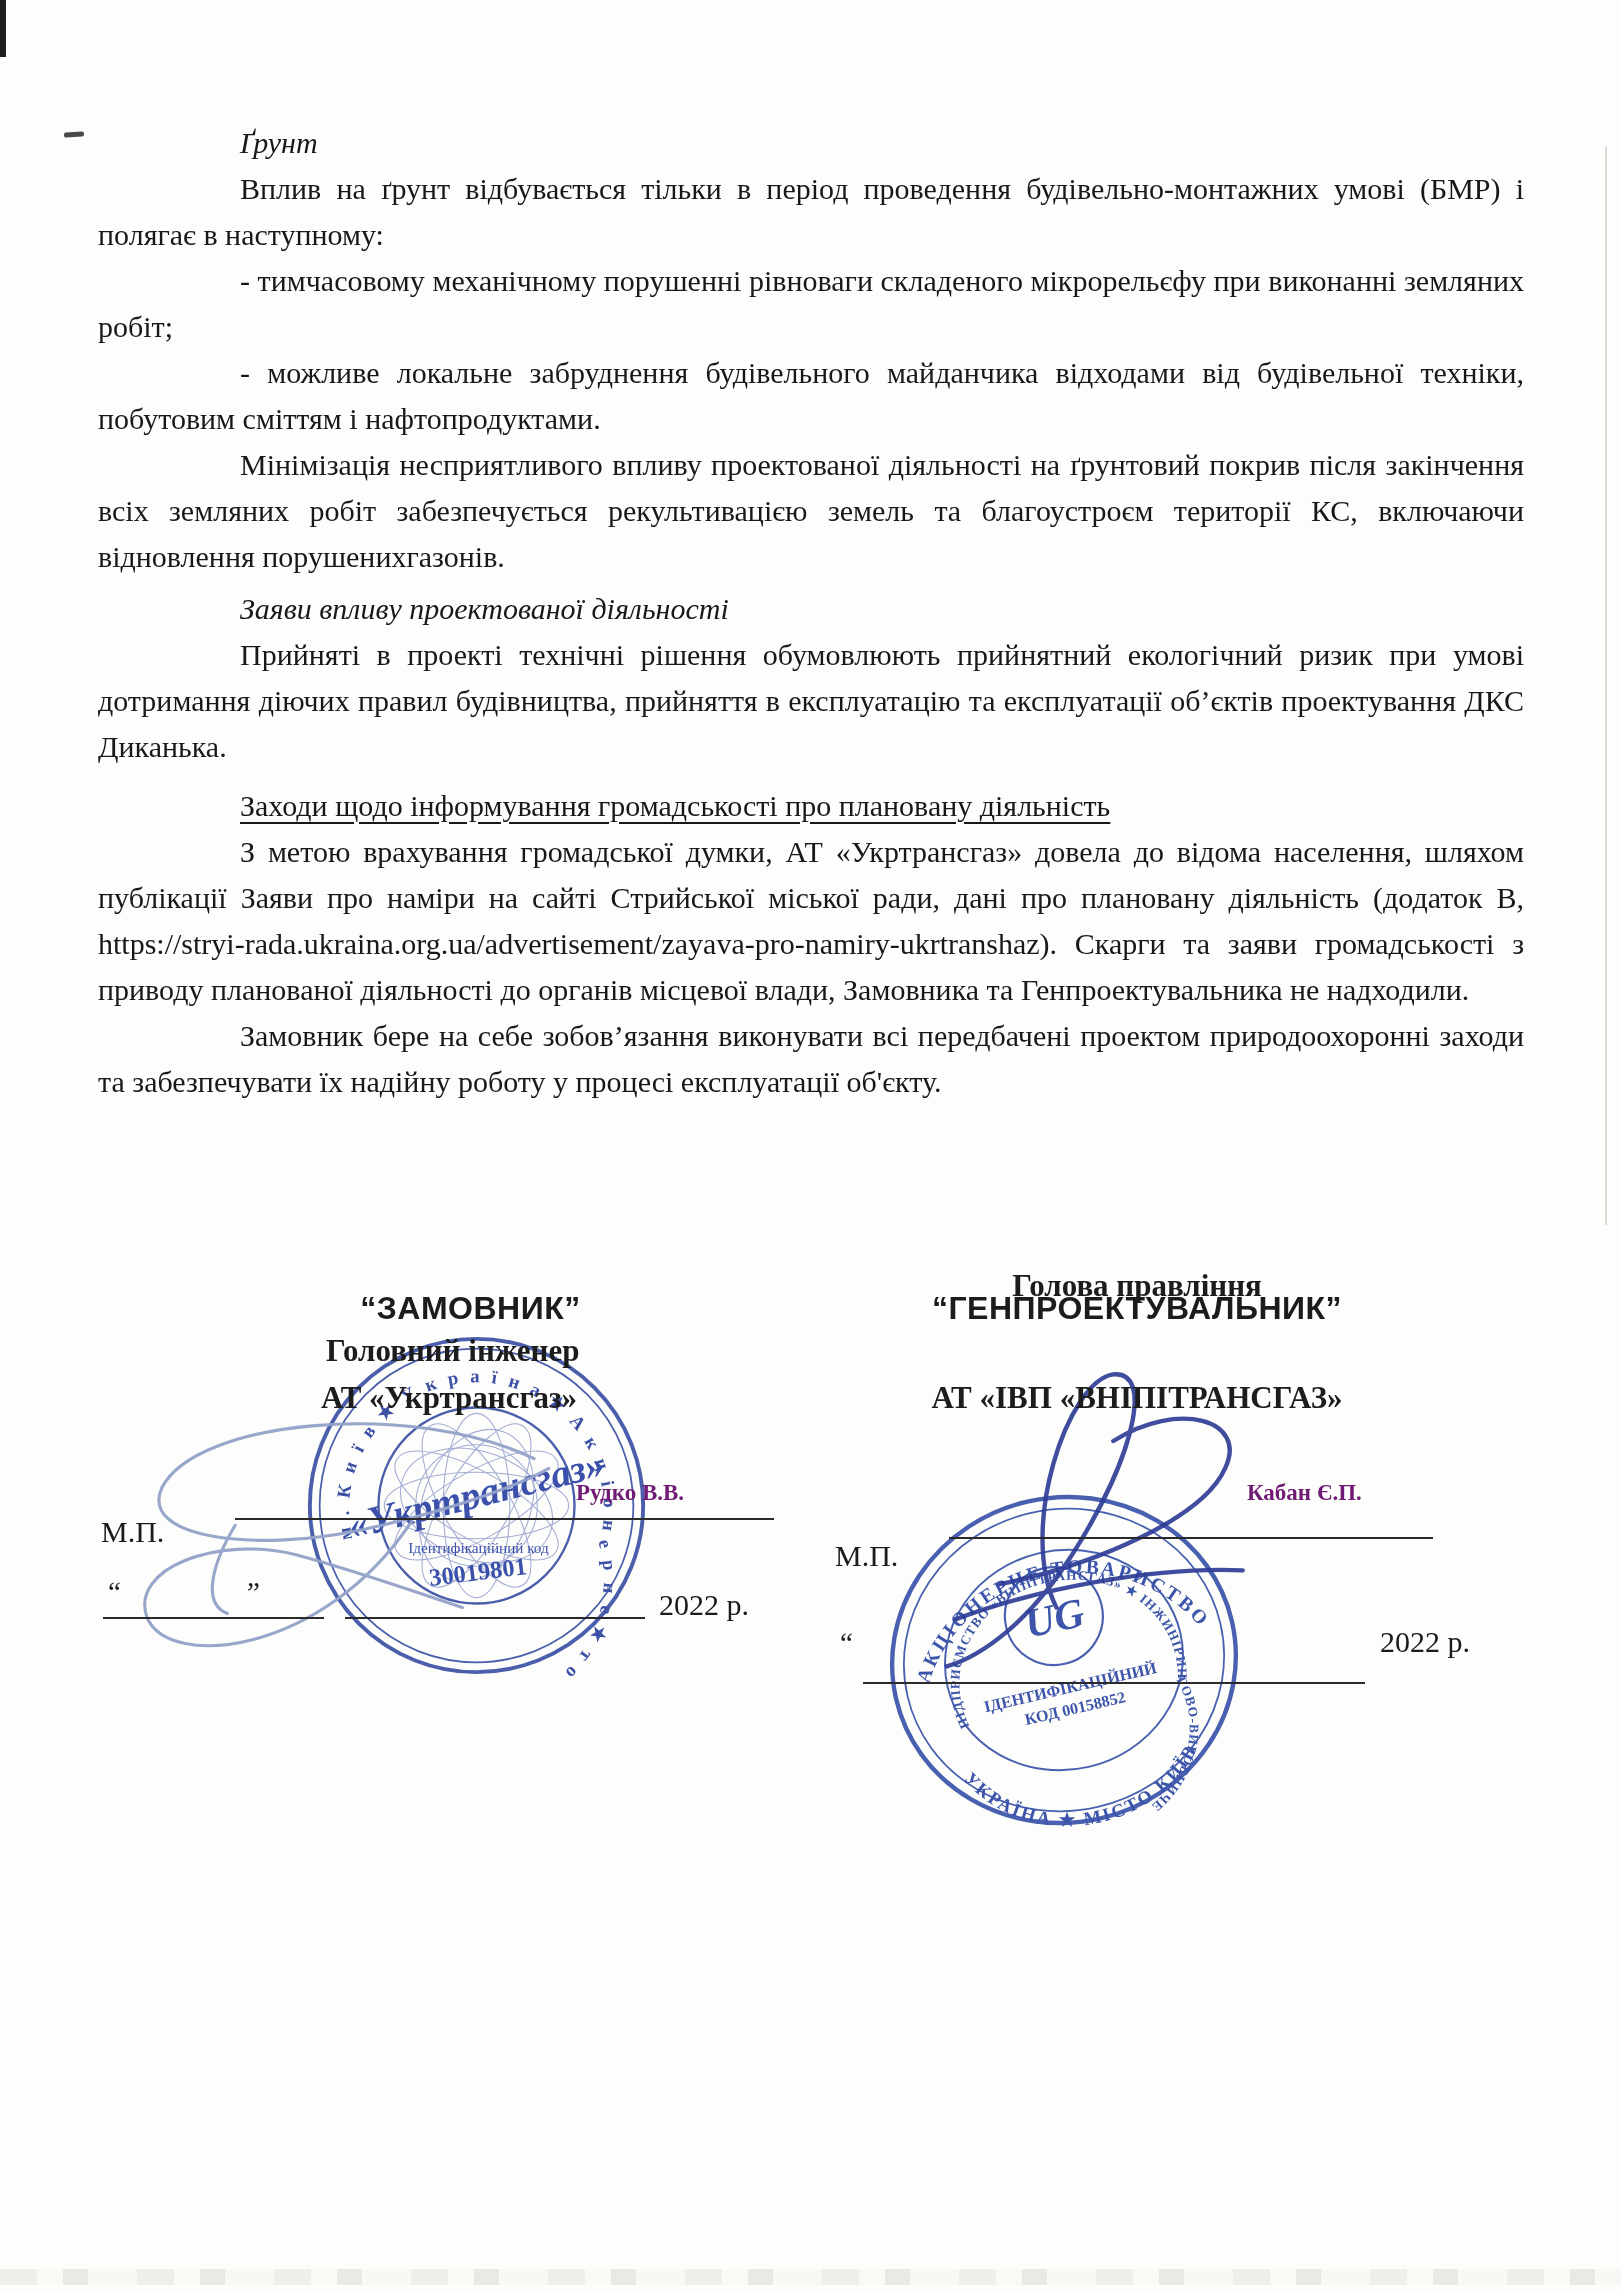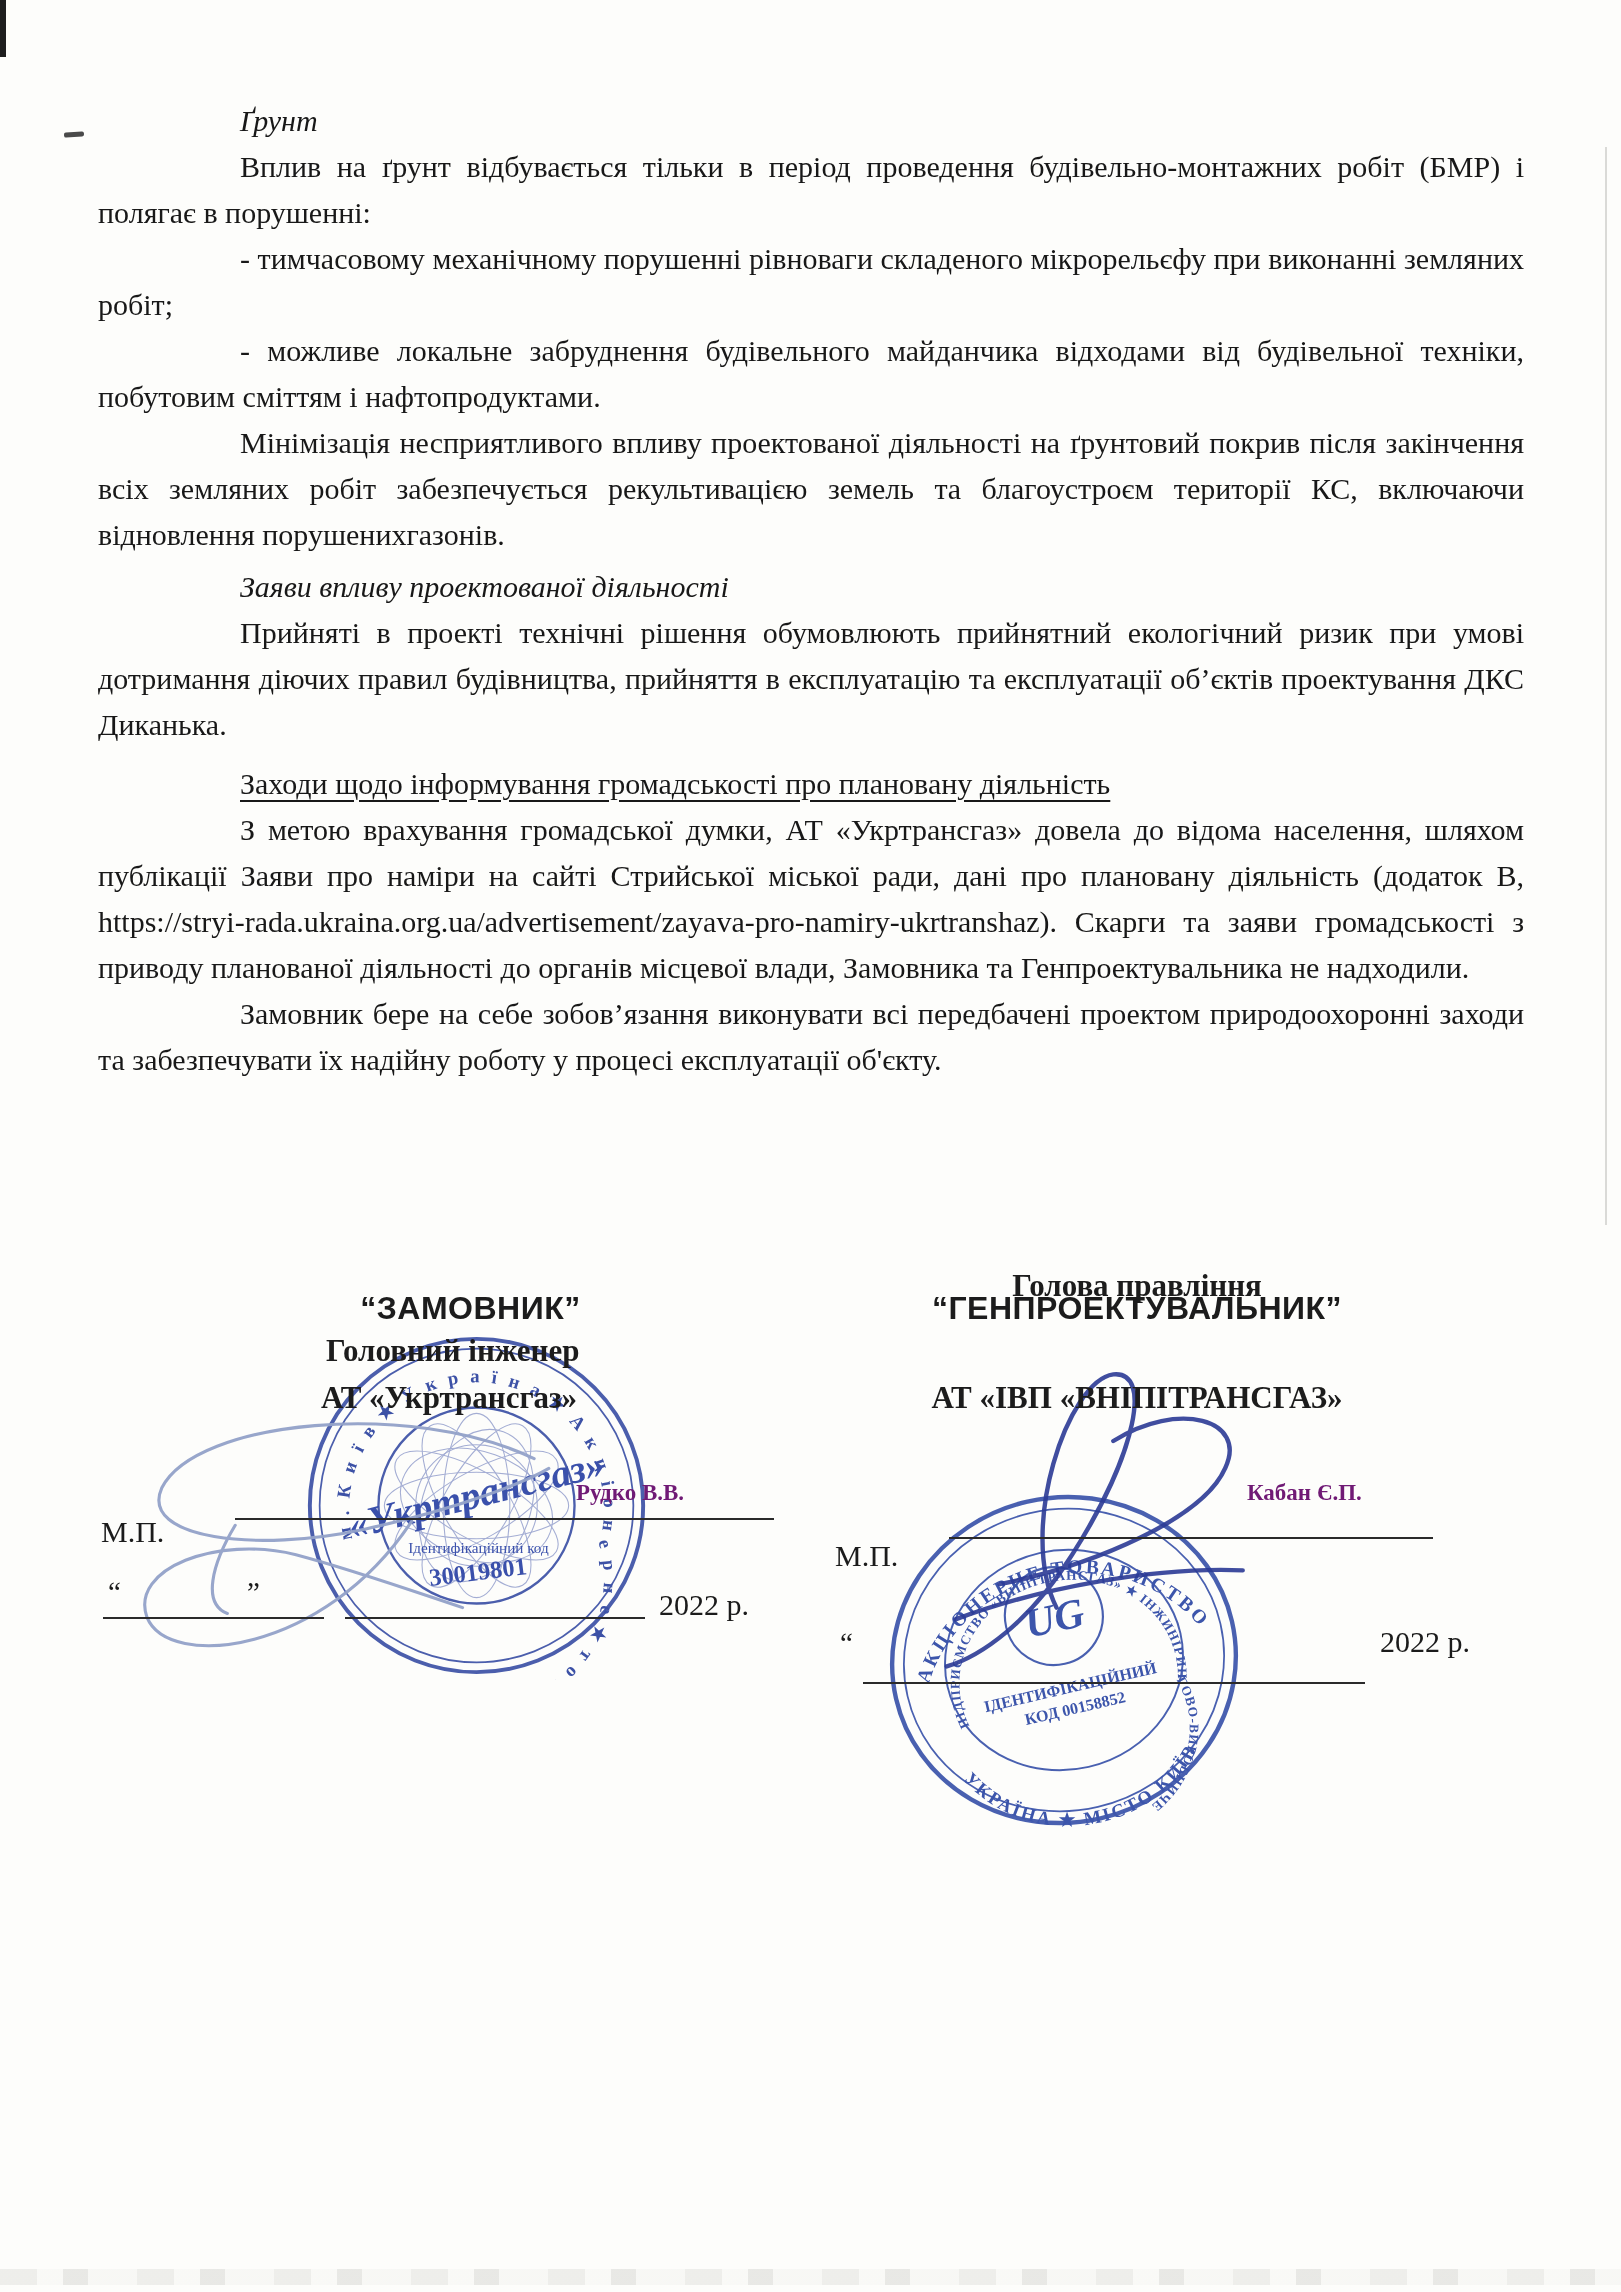--- a/index.html
+++ b/index.html
@@ -10,21 +10,21 @@
   
   .edge-bar-topleft { position:absolute; left:0; top:0; width:5.9px; height:57px; background:#1e1e1e; }
   .stray-dash { position:absolute; left:64px; top:132px; width:19.6px; height:4.9px; background:#4a4a4a; border-radius:2px; transform:rotate(-4deg); }
   .right-edge-line { position:absolute; left:1605px; top:147px; width:2px; height:1078px; background:#cdcdcb; opacity:.75; }
   .bottom-band { position:absolute; left:0; top:2269px; width:1621px; height:15.7px; opacity:.55;
      background:repeating-linear-gradient(90deg,#e2e2de 0 37px,#f6f6f3 37px 63px,#d8d8d4 63px 88px,#f3f3f0 88px 137px); }
 
   
   .doc { position:absolute; left:98px; top:98px; width:1426px; }
   .para { font-size:30px; line-height:46px; text-align:justify; text-indent:142px; color:#181818; }
-  .para.italic { font-style:italic; }
+  .para.italic { font-style:italic;margin-top:22px; }
   .para.gap-sm { margin-top:5.9px; }
   .para.gap-md { margin-top:12.7px; }
   .para u { text-underline-offset:5.9px; text-decoration-thickness:2px; }
 
   
   .sig { position:absolute; font-family:"Liberation Serif", serif; }
   .role-title { font-family:"Liberation Sans", sans-serif; font-weight:bold; font-size:32px; letter-spacing:0.5px; text-align:center; color:#1c1c1c; }
   .pos-line { font-weight:bold; font-size:31px; color:#1c1c1c; }
   .signer { font-weight:bold; font-size:23px; color:#701a75;text-align:center; }
   .mp { font-size:30px; }
@@ -41,21 +41,21 @@
 
 <div class="page">
 
   <div class="edge-bar-topleft"></div>
   <div class="stray-dash"></div>
   <div class="right-edge-line"></div>
   <div class="bottom-band"></div>
 
   <div class="doc">
     <p class="para italic">Ґрунт</p>
-    <p class="para">Вплив на ґрунт відбувається тільки в період проведення будівельно-монтажних робіт (БМР) і полягає в порушенні:</p>
+    <p class="para">Вплив на ґрунт відбувається тільки в період проведення будівельно-монтажних умові (БМР) і полягає в наступному:</p>
     <p class="para">- тимчасовому механічному порушенні рівноваги складеного мікрорельєфу при виконанні земляних робіт;</p>
     <p class="para">- можливе локальне забруднення будівельного майданчика відходами від будівельної техніки, побутовим сміттям і нафтопродуктами.</p>
     <p class="para">Мінімізація несприятливого впливу проектованої діяльності на ґрунтовий покрив після закінчення всіх земляних робіт забезпечується рекультивацією земель та благоустроєм території КС, включаючи відновлення порушенихгазонів.</p>
     <p class="para italic gap-sm">Заяви впливу проектованої діяльності</p>
     <p class="para">Прийняті в проекті технічні рішення обумовлюють прийнятний екологічний ризик при умові дотримання діючих правил будівництва, прийняття в експлуатацію та експлуатації об’єктів проектування ДКС Диканька.</p>
     <p class="para gap-md"><u>Заходи щодо інформування громадськості про плановану діяльність</u></p>
     <p class="para">З метою врахування громадської думки, АТ «Укртрансгаз» довела до відома населення, шляхом публікації Заяви про наміри на сайті Стрийської міської ради, дані про плановану діяльність (додаток В, https://stryi-rada.ukraina.org.ua/advertisement/zayava-pro-namiry-ukrtranshaz). Скарги та заяви громадськості з приводу планованої діяльності до органів місцевої влади, Замовника та Генпроектувальника не надходили.</p>
     <p class="para">Замовник бере на себе зобов’язання виконувати всі передбачені проектом природоохоронні заходи та забезпечувати їх надійну роботу у процесі експлуатації об'єкту.</p>
   </div>
 

